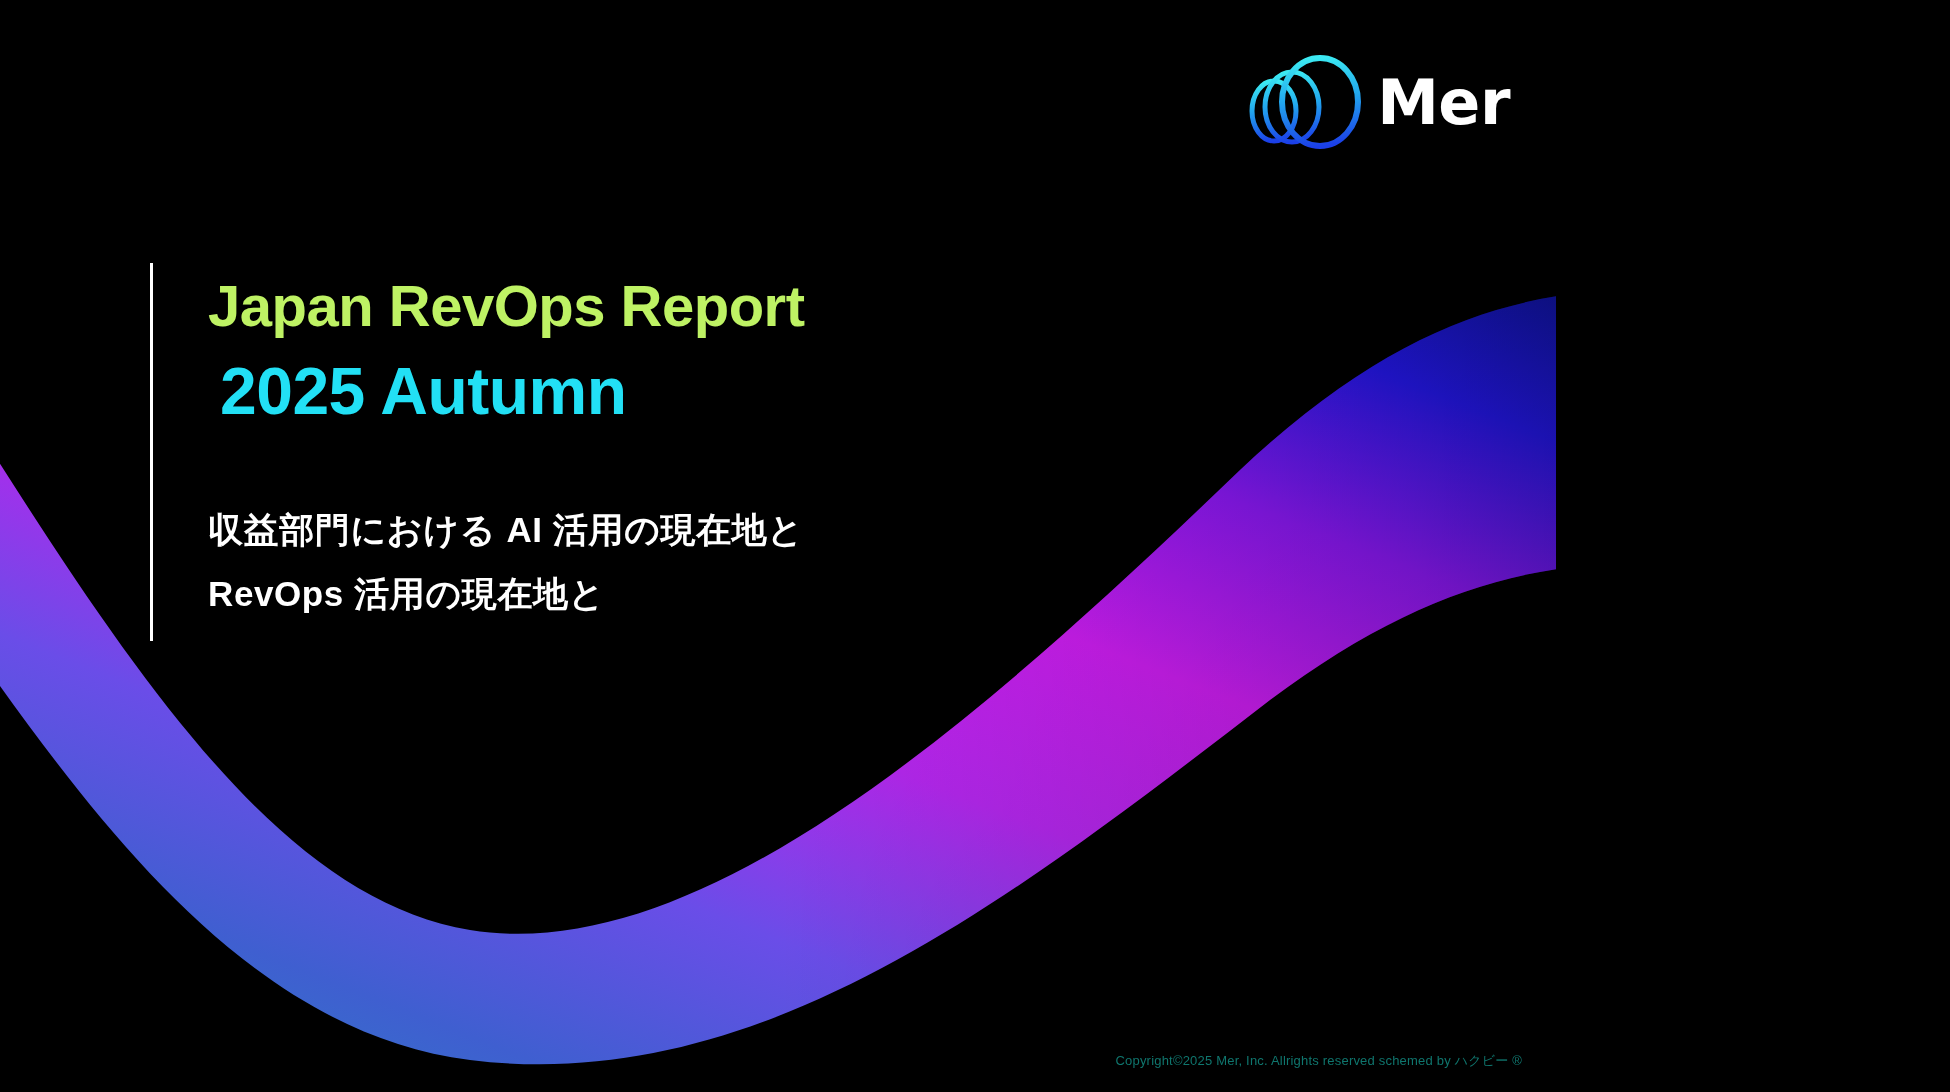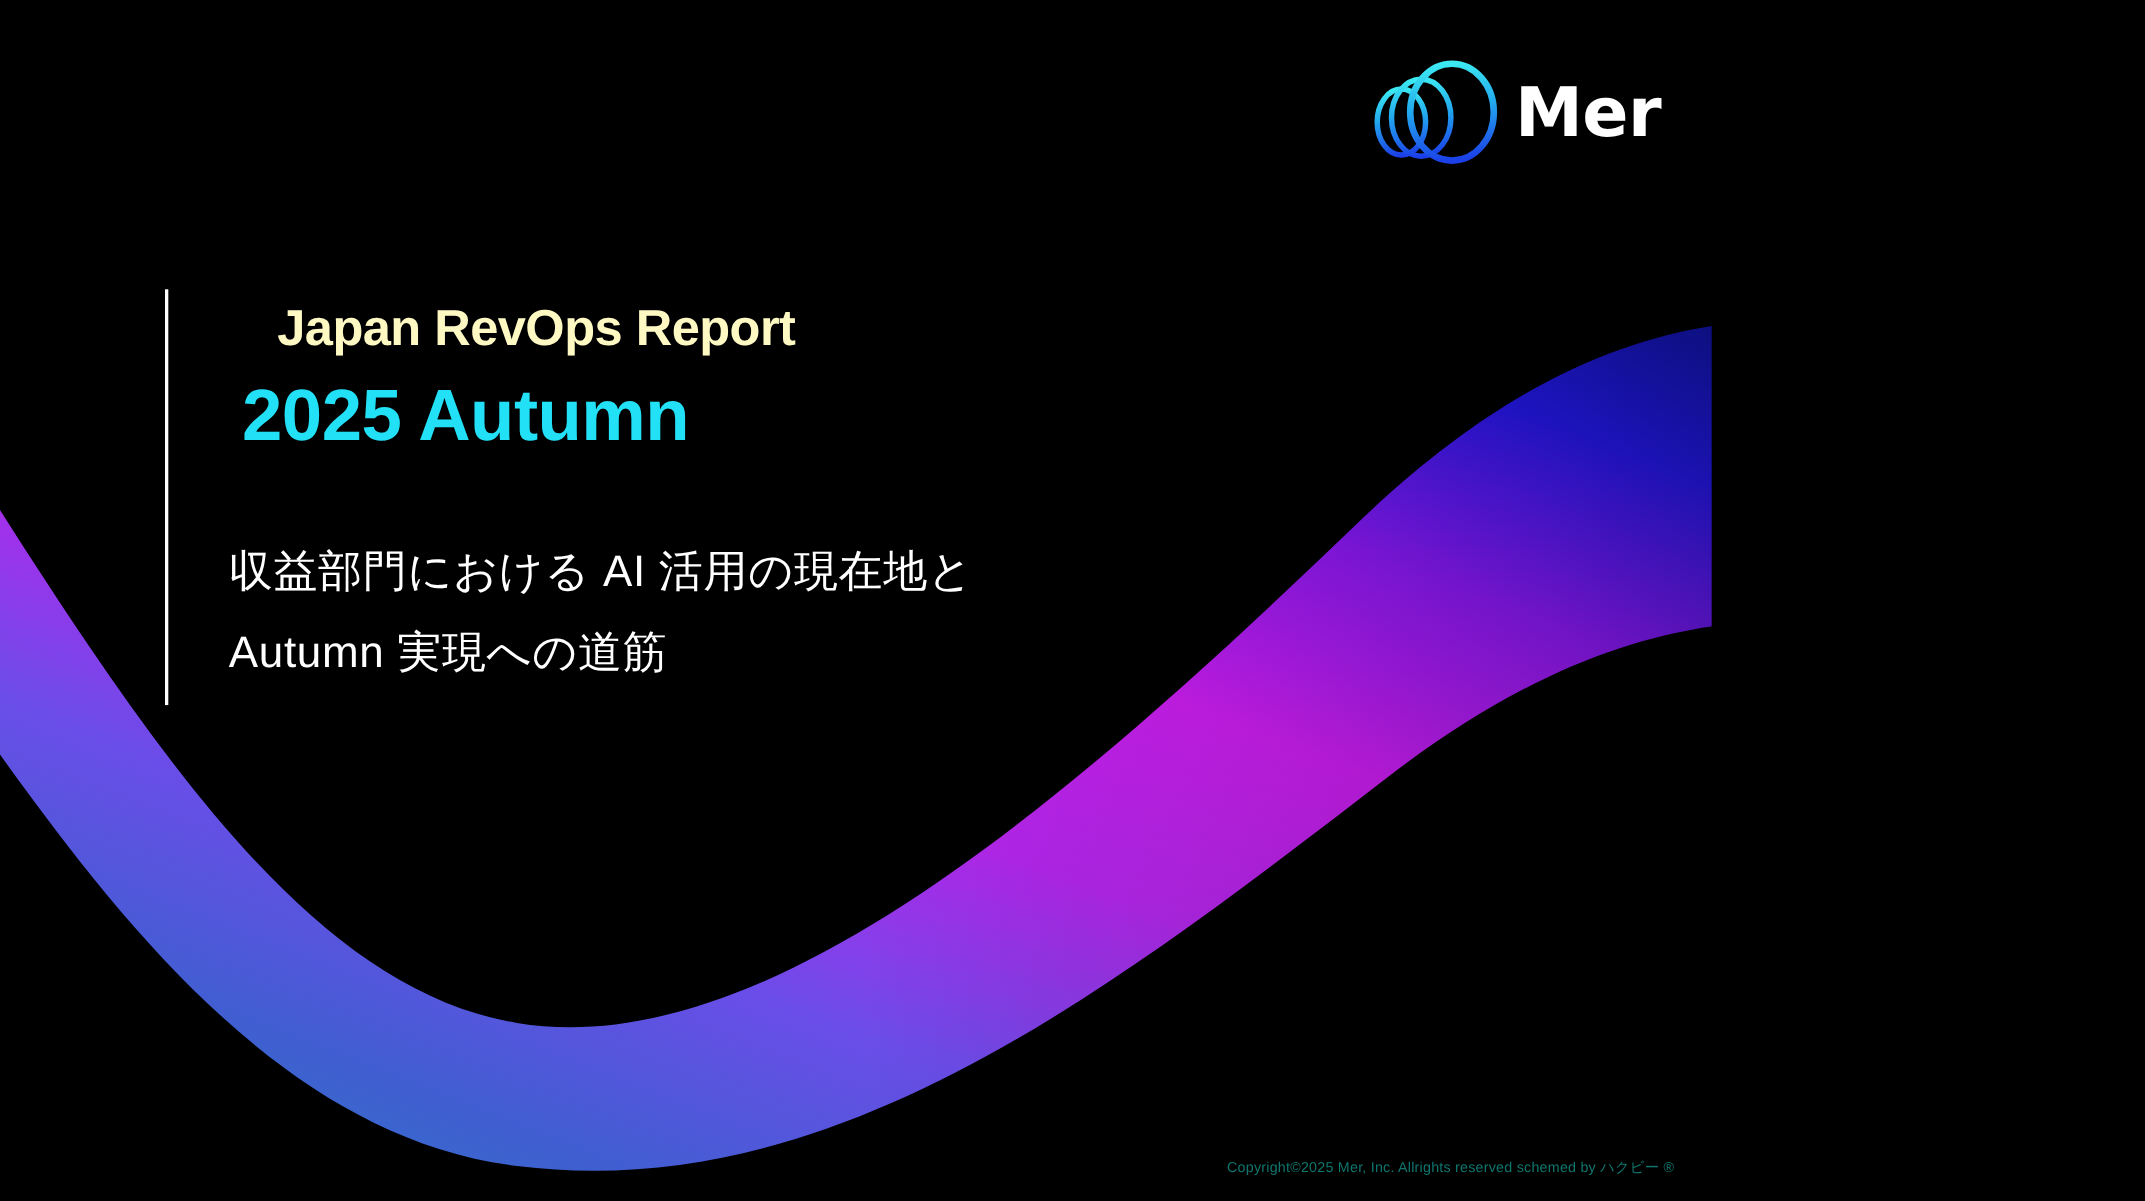--- a/index.html
+++ b/index.html
@@ -61,47 +61,46 @@
   }
 
   #text-block {
     position: absolute;
     left: 208px;
     top: 272px;
     width: 1000px;
   }
 
   #title-main {
-    color: #fef9c3;
-    font-size: 46px;
+    color: #bef264;
+    font-size: 58px;
     font-weight: 700;
     line-height: 1.16;
     letter-spacing: -0.5px;
     white-space: nowrap;
-    margin-left: 44px;
   }
 
   #title-sub {
     color: #22e0f5;
     font-size: 66px;
     font-weight: 700;
     line-height: 1.16;
     letter-spacing: -0.5px;
     margin-top: 14px;
     white-space: nowrap;
     margin-left: 12px;
   }
 
   #subtitle {
     margin-top: 68px;
   }
   .subtitle-line {
     color: #ffffff;
-    font-size: 40px;
-    font-weight: 400;
+    font-size: 35px;
+    font-weight: 700;
     line-height: 1.82;
     letter-spacing: 0.6px;
     white-space: nowrap;
   }
 
   
   #footer {
     position: absolute;
     right: 34px;
     bottom: 22px;
@@ -183,19 +182,19 @@
   </div>
 
   <div id="accent-rule"></div>
 
   <div id="text-block">
     <div id="title-main">Japan RevOps Report</div>
     <div id="title-sub">2025 Autumn</div>
 
     <div id="subtitle">
       <div class="subtitle-line">収益部門における AI 活用の現在地と</div>
-      <div class="subtitle-line">Autumn 実現への道筋</div>
+      <div class="subtitle-line">RevOps 活用の現在地と</div>
     </div>
   </div>
 
   <div id="footer">Copyright©2025 Mer, Inc. Allrights reserved schemed by ハクビー ®</div>
 
 </div>
 
 </body></html>

